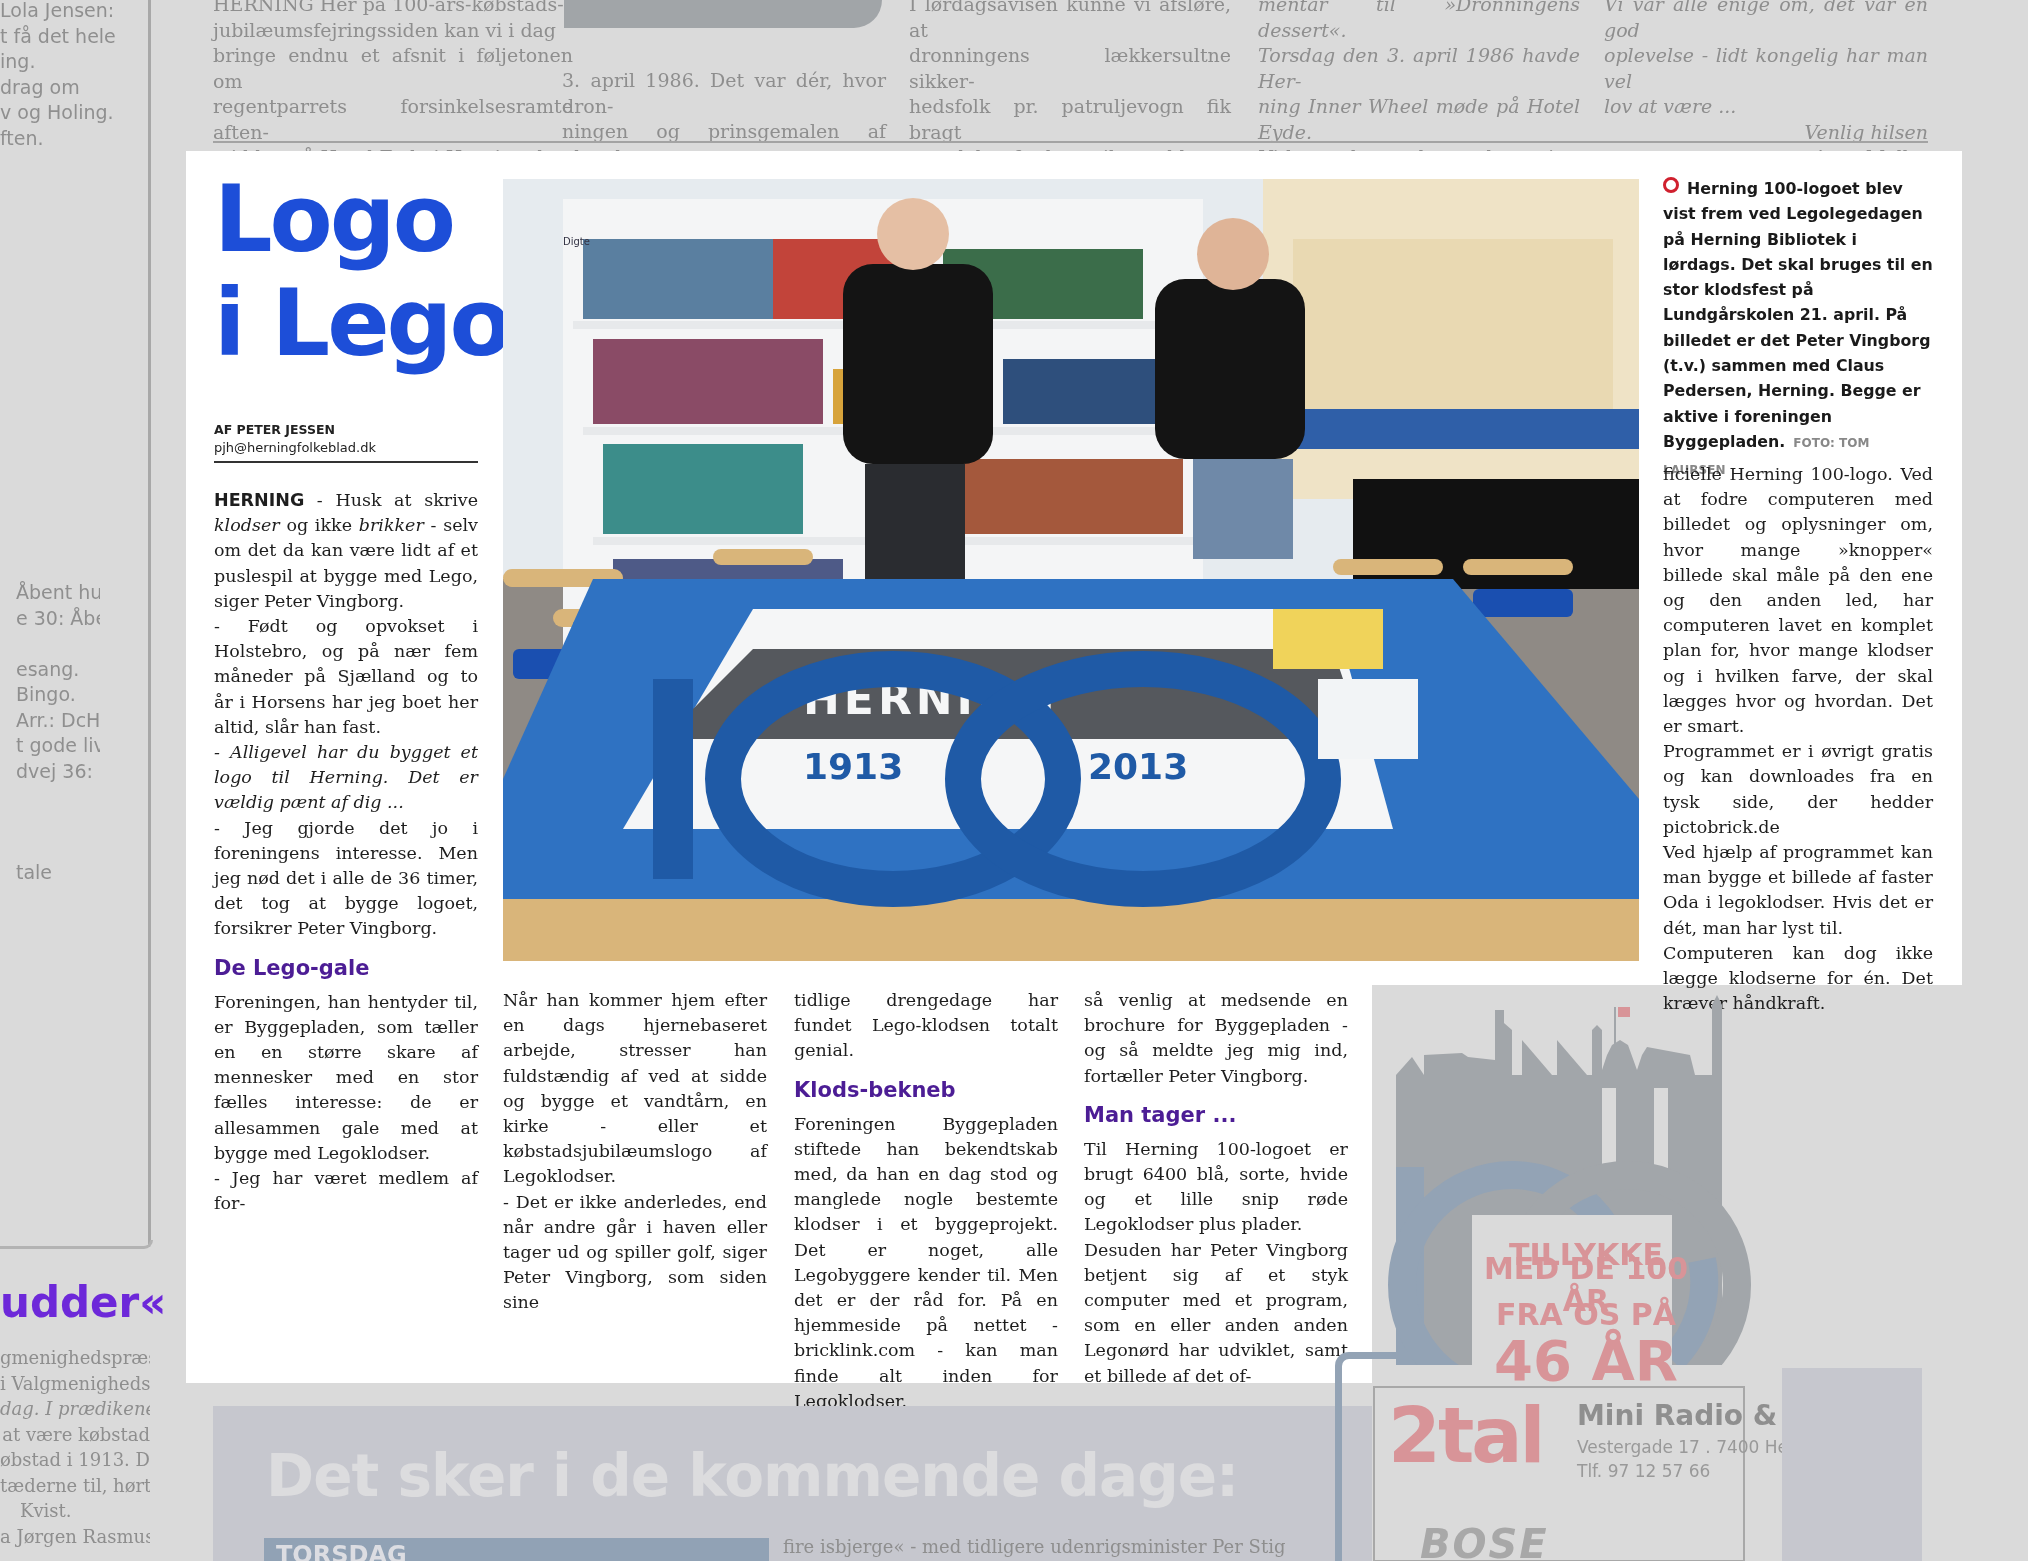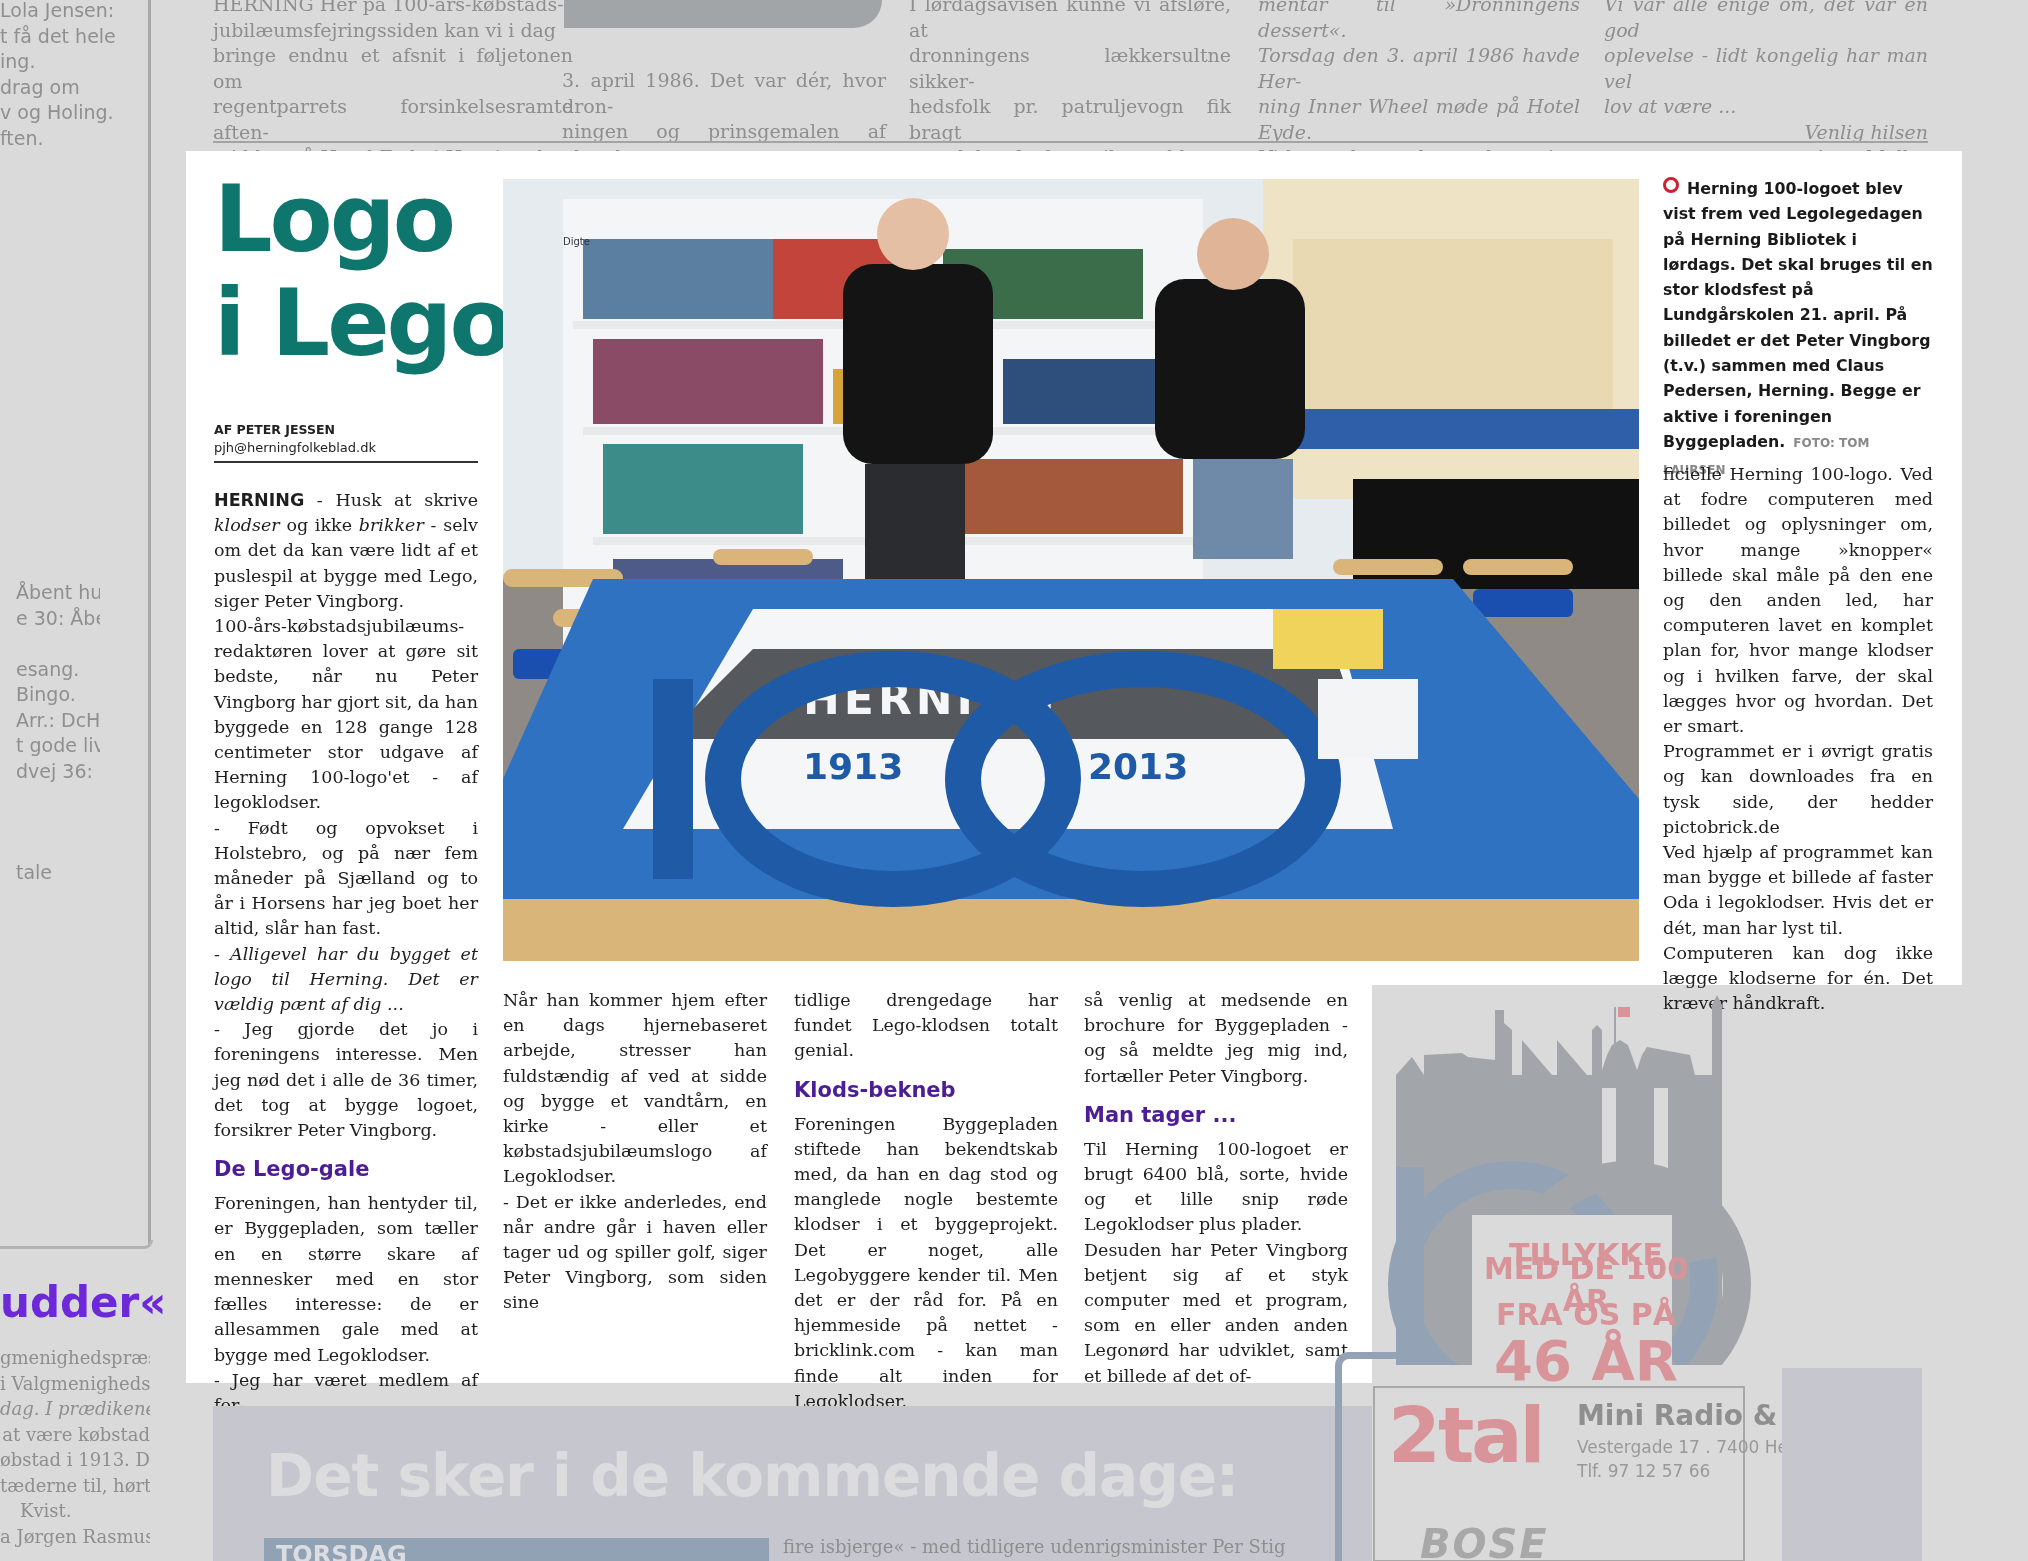--- a/index.html
+++ b/index.html
@@ -9,21 +9,21 @@
   .faded{color:#8e8e8e;}
   .side-left{left:0;top:0;width:150px;font-family:"DejaVu Sans",sans-serif;font-size:19px;line-height:25.5px;color:#8f8f8f;white-space:nowrap;overflow:hidden;}
   .vline{position:absolute;background:#a8a8a8;}
   .top-col{font-family:"DejaVu Serif",serif;font-size:19px;line-height:25.5px;color:#8e8e8e;text-align:justify;}
   .top-col.it{font-style:italic;}
   .badge100{position:absolute;left:564px;top:0;width:318px;height:28px;background:#a1a5a8;border-radius:0 0 40px 0;}
   .top-rule{position:absolute;left:213px;top:141px;width:1715px;height:2px;background:#a3a3a3;}
   
   .panel{position:absolute;left:186px;top:151px;width:1776px;height:1232px;background:#fff;}
   .panel2cut{position:absolute;left:1372px;top:985px;width:656px;height:576px;background:#dadada;}
-  .headline{position:absolute;left:214px;top:168px;font-family:"DejaVu Sans",sans-serif;font-weight:bold;font-size:92px;line-height:104px;color:#0f766e;letter-spacing:-3px;}
+  .headline{position:absolute;left:214px;top:168px;font-family:"DejaVu Sans",sans-serif;font-weight:bold;font-size:92px;line-height:104px;color:#1d4ed8;letter-spacing:-3px;}
   .byline{position:absolute;left:214px;top:421px;font-family:"DejaVu Sans",sans-serif;font-size:13px;line-height:18px;color:#222;}
   .byline-rule{position:absolute;left:214px;top:461px;width:264px;height:2px;background:#333;}
   .body-col{position:absolute;font-family:"DejaVu Serif",serif;font-size:17.5px;line-height:25.2px;color:#1e1e1e;text-align:justify;}
   .body-col p{margin:0;}
   .body-col .lead{font-family:"DejaVu Sans",sans-serif;font-weight:bold;}
   .body-col h3{margin:12px 0 8px 0;font-family:"DejaVu Sans",sans-serif;font-size:21px;line-height:28px;font-weight:bold;color:#4c1d95;text-align:left;}
   .photo{position:absolute;left:503px;top:179px;width:1136px;height:782px;background:#cfd6dc;overflow:hidden;}
   .caption{position:absolute;left:1663px;top:176px;width:270px;font-family:"DejaVu Sans",sans-serif;font-weight:bold;font-size:15.8px;line-height:25.3px;color:#1a1a1a;}
   .caption .ring{display:inline-block;width:10px;height:10px;border:3px solid #d0202e;border-radius:50%;margin-right:8px;vertical-align:1px;}
   .caption .credit{font-size:12px;color:#888;font-weight:bold;margin-left:8px;}
@@ -118,21 +118,20 @@
   <div>i Lego</div>
 </div>
 <div class="byline">
   <div style="font-weight:bold;font-size:12.5px">AF PETER JESSEN</div>
   <div>pjh@herningfolkeblad.dk</div>
 </div>
 <div class="byline-rule"></div>
 
 <div class="body-col" style="left:214px;top:488px;width:264px;">
   <p><span class="lead">HERNING</span><span> - Husk at skrive </span><i>klodser</i><span> og ikke </span><i>brikker</i><span> - selv om det da kan være lidt af et puslespil at bygge med Lego, siger Peter Vingborg.</span></p>
-  <p>100-års-købstadsjubilæums-redaktøren lover at gøre sit bedste, når nu Peter Vingborg har gjort sit, da han byggede en 128 gange 128 centimeter stor udgave af Herning 100-logo'et - af legoklodser.</p>
   <p>- Født og opvokset i Holstebro, og på nær fem måneder på Sjælland og to år i Horsens har jeg boet her altid, slår han fast.</p>
   <p style="font-style:italic">- Alligevel har du bygget et logo til Herning. Det er vældig pænt af dig ...</p>
   <p>- Jeg gjorde det jo i foreningens interesse. Men jeg nød det i alle de 36 timer, det tog at bygge logoet, forsikrer Peter Vingborg.</p>
   <h3>De Lego-gale</h3>
   <p>Foreningen, han hentyder til, er Byggepladen, som tæller en en større skare af mennesker med en stor fælles interesse: de er allesammen gale med at bygge med Legoklodser.</p>
   <p>- Jeg har været medlem af for-</p>
 </div>
 
 <div class="photo">
   <svg width="1136" height="782" viewBox="0 0 1136 782" xmlns="http://www.w3.org/2000/svg">

